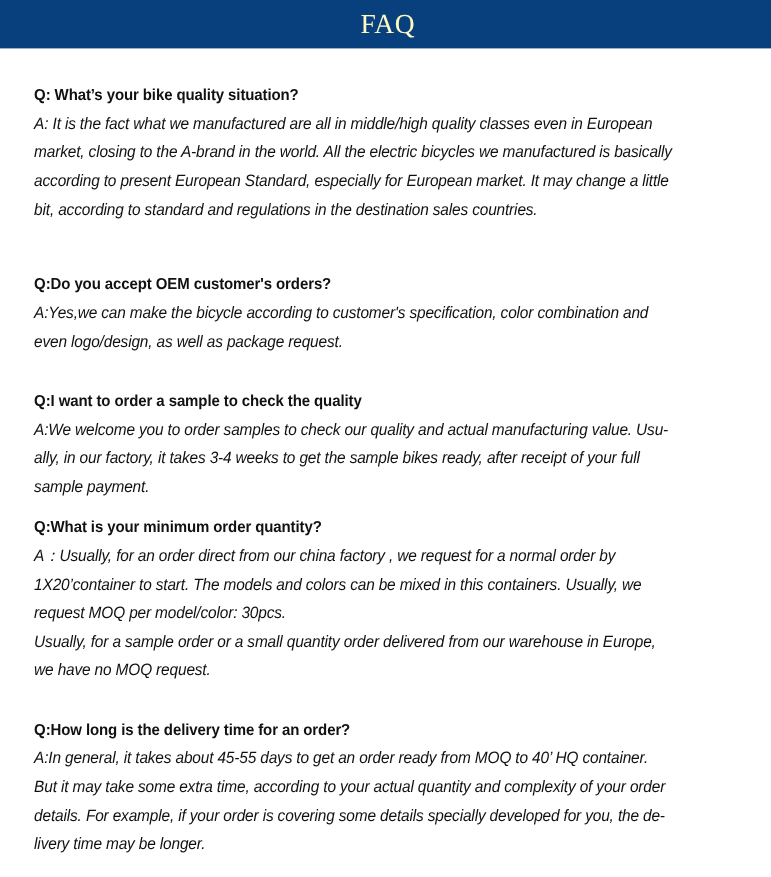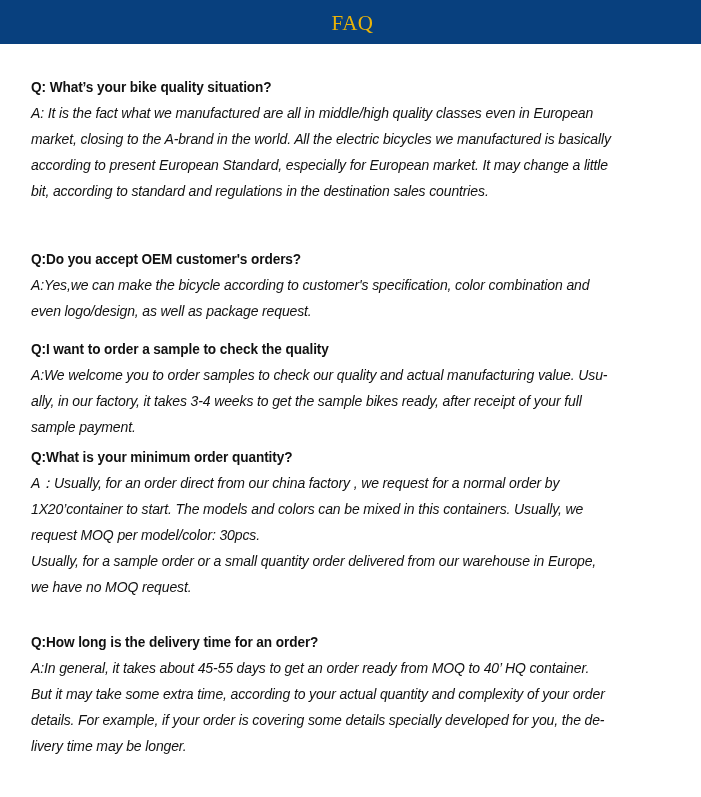--- a/index.html
+++ b/index.html
@@ -4,21 +4,21 @@
   <style>
     html, body { margin: 0; padding: 0; background: #ffffff; }
     body { width: 701px; height: 797px; overflow: hidden; position: relative; }
     .header {
       position: absolute; left: 0; top: 0; width: 701px; height: 44px;
       background: #08407e;
       display: flex; align-items: center; justify-content: center;
     }
     .header-title {
       font-family: "Liberation Serif", "DejaVu Serif", serif;
-      color: #eab308; font-size: 21px; letter-spacing: 0.5px;
+      color: #fef9c3; font-size: 25px; letter-spacing: 0.5px;
       margin-left: 4px; margin-top: 2px;
     }
     .content { position: absolute; left: 0; top: 0; width: 701px; }
     .faq { position: absolute; left: 31px; width: 650px; }
     .q {
       font-family: "Liberation Sans", "DejaVu Sans", sans-serif;
       font-weight: bold; font-size: 14.5px; color: #111111;
       line-height: 26px; white-space: nowrap; letter-spacing: -0.1px;
       transform: scaleX(0.94); transform-origin: left center;
     }
@@ -44,36 +44,36 @@
     <div class="a-line">according to present European Standard, especially for European market. It may change a little</div>
     <div class="a-line">bit, according to standard and regulations in the destination sales countries.</div>
   </div>
 
   <div class="faq" style="top:246px">
     <div class="q">Q:Do you accept OEM customer's orders?</div>
     <div class="a-line"> A:Yes,we can make the bicycle according to customer's specification, color combination and</div>
     <div class="a-line">even logo/design, as well as package request.</div>
   </div>
 
-  <div class="faq" style="top:336px">
+  <div class="faq" style="top:352px">
     <div class="q">Q:I want to order a sample to check the quality</div>
     <div class="a-line"> A:We welcome you to order samples to check our quality and actual manufacturing value. Usu-</div>
     <div class="a-line">ally, in our factory, it takes 3-4 weeks to get the sample bikes ready, after receipt of your full</div>
     <div class="a-line">sample payment.</div>
   </div>
 
-  <div class="faq" style="top:444px">
+  <div class="faq" style="top:467px">
     <div class="q">Q:What is your minimum order quantity?</div>
     <div class="a-line"> A：Usually, for an order direct from our china factory , we request for a normal order by</div>
     <div class="a-line">1X20’container to start. The models and colors can be mixed in this containers. Usually, we</div>
     <div class="a-line">request MOQ per model/color: 30pcs.</div>
     <div class="a-line">Usually, for a sample order or a small quantity order delivered from our warehouse in Europe,</div>
     <div class="a-line">we have no MOQ request.</div>
   </div>
 
-  <div class="faq" style="top:629px">
+  <div class="faq" style="top:651px">
     <div class="q">Q:How long is the delivery time for an order?</div>
     <div class="a-line"> A:In general, it takes about 45-55 days to get an order ready from MOQ to 40’ HQ container.</div>
     <div class="a-line">But it may take some extra time, according to your actual quantity and complexity of your order</div>
     <div class="a-line">details. For example, if your order is covering some details specially developed for you, the de-</div>
     <div class="a-line">livery time may be longer.</div>
   </div>
 </div>
 
 </body></html>

